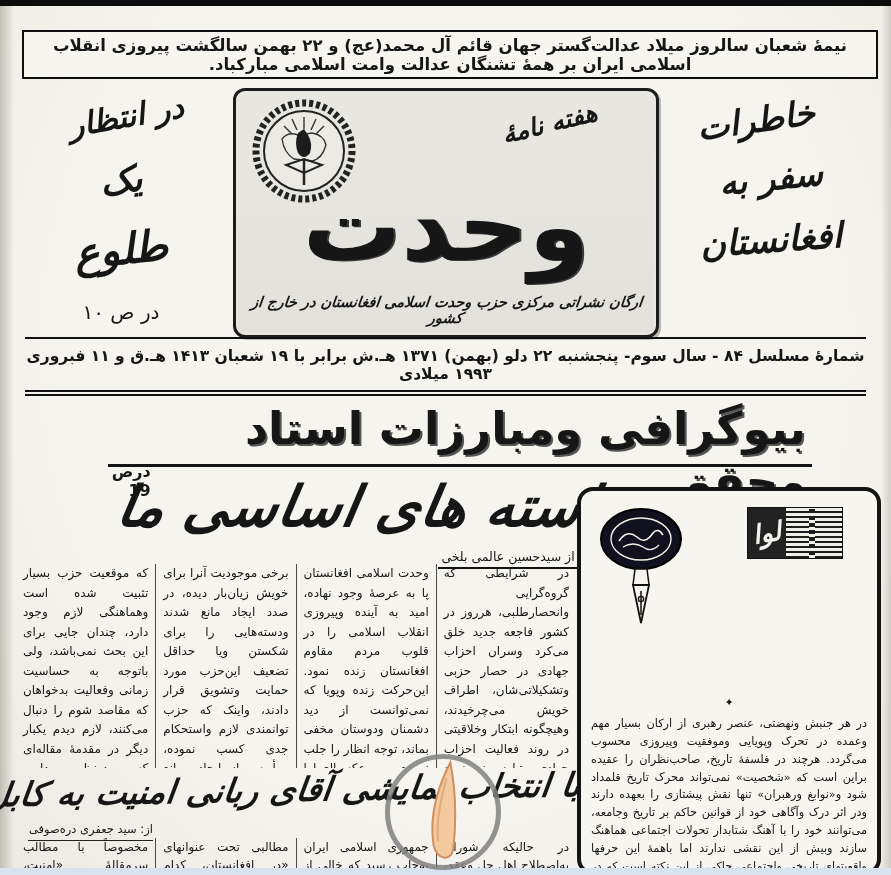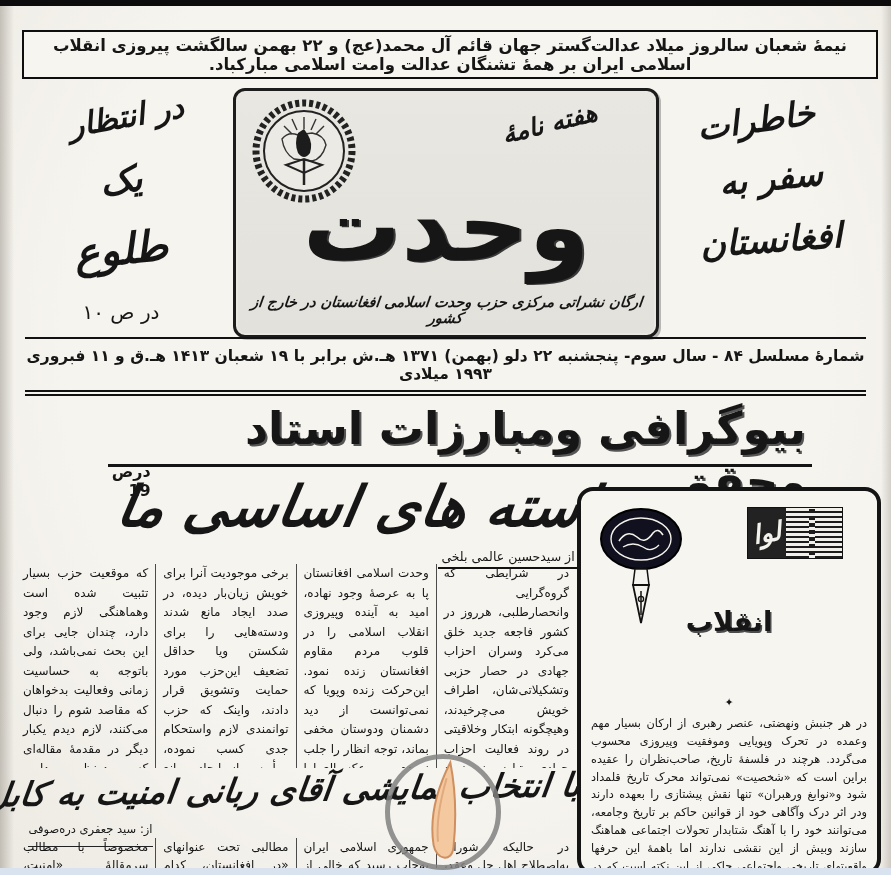--- a/index.html
+++ b/index.html
@@ -141,21 +141,21 @@
   #lead-body::first-line { }
 
   
   #bottom-headline {
     left:14px; top:770px; width:566px; text-align:center;
     font-size:33px; font-weight:bold; font-style:italic;
     transform:skewX(-8deg) rotate(-1deg); letter-spacing:-1.5px; white-space:nowrap;
   }
   #bottom-byline {
     left:28px; top:822px; width:125px; font-size:11.5px;
-    border-bottom:1.5px solid #222; padding-bottom:10px; text-align:center;
+    border-bottom:1.5px solid #222; padding-bottom:4px; text-align:right;
   }
   #bottom-cols { left:16px; top:838px; width:560px; height:32px; }
   #bottom-cols .col { font-size:12px; line-height:1.5; }
 
   
   #cursor-overlay { left:385px; top:754px; width:116px; height:116px; z-index:50; }
   #cursor-overlay .ring {
     position:absolute; inset:0; border-radius:50%;
     border:5px solid rgba(128,128,128,.85);
   }
@@ -242,21 +242,20 @@
       <path d="M40 68 L52 68 L54 84 L38 84 Z" fill="#f6f4ee" stroke="#111" stroke-width="1.5"></path>
       <path d="M38 84 L54 84 L46 122 Z" fill="#f6f4ee" stroke="#111" stroke-width="1.8"></path>
       <line x1="46" y1="90" x2="46" y2="114" stroke="#111" stroke-width="1.5"></line>
       <circle cx="46" cy="98" r="2.6" fill="none" stroke="#111" stroke-width="1.4"></circle>
     </svg>
     <div id="calligraphy-plate" class="abs">
       <span class="glyph">لوا</span>
       <div class="stripes"></div>
     </div>
     <div id="lead-headline" class="rtl">
-      <div>انقلاب</div>
     </div>
     <div id="lead-ornament">✦</div>
     <div id="lead-body" class="rtl">در هر جنبش ونهضتی، عنصر رهبری از ارکان بسیار مهم وعمده در تحرک وپویایی وموفقیت وپیروزی محسوب می‌گردد. هرچند در فلسفهٔ تاریخ، صاحب‌نظران را عقیده براین است که «شخصیت» نمی‌تواند محرک تاریخ قلمداد شود و«نوابغ ورهبران» تنها نقش پیشتازی را بعهده دارند ودر اثر درک وآگاهی خود از قوانین حاکم بر تاریخ وجامعه، می‌توانند خود را با آهنگ شتابدار تحولات اجتماعی هماهنگ سازند وبیش از این نقشی ندارند اما باهمهٔ این حرفها واقعیتهای تاریخی واجتماعی حاکی از این نکته است که در طول تاریخ بشریت، زعماء وپیشوایان ورهبران خردمند وفرزانه، تنهاکسانی بوده‌اند که مشعل هدایت در دست، کوره‌راههای ظلمانی زندگی را روشن وگره‌های کور ونگشودهٔ جامعه را با انگشتان اعجازآمیز خود</div>
   </div>
 
   <div id="bottom-headline" class="abs rtl">با انتخاب نمایشی آقای ربانی امنیت به کابل باز نخواهد گشت</div>
   <div id="bottom-byline" class="abs rtl">از: سید جعفری دره‌صوفی</div>
   <div id="bottom-cols" class="abs rtl cols">
     <div class="col">
       <p>در حالیکه شورای به‌اصطلاح اهل حل وعقد، در کابل تشکیل گردیده ومشغول به‌کار بود،</p>

